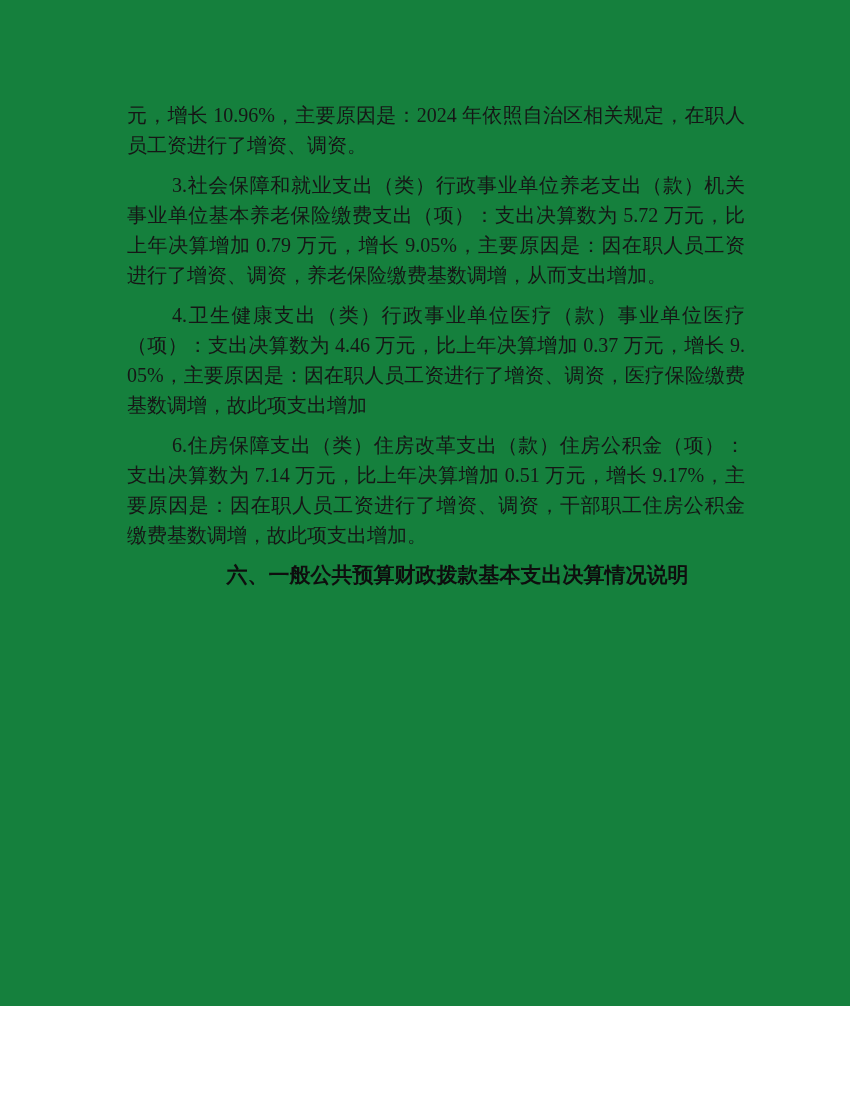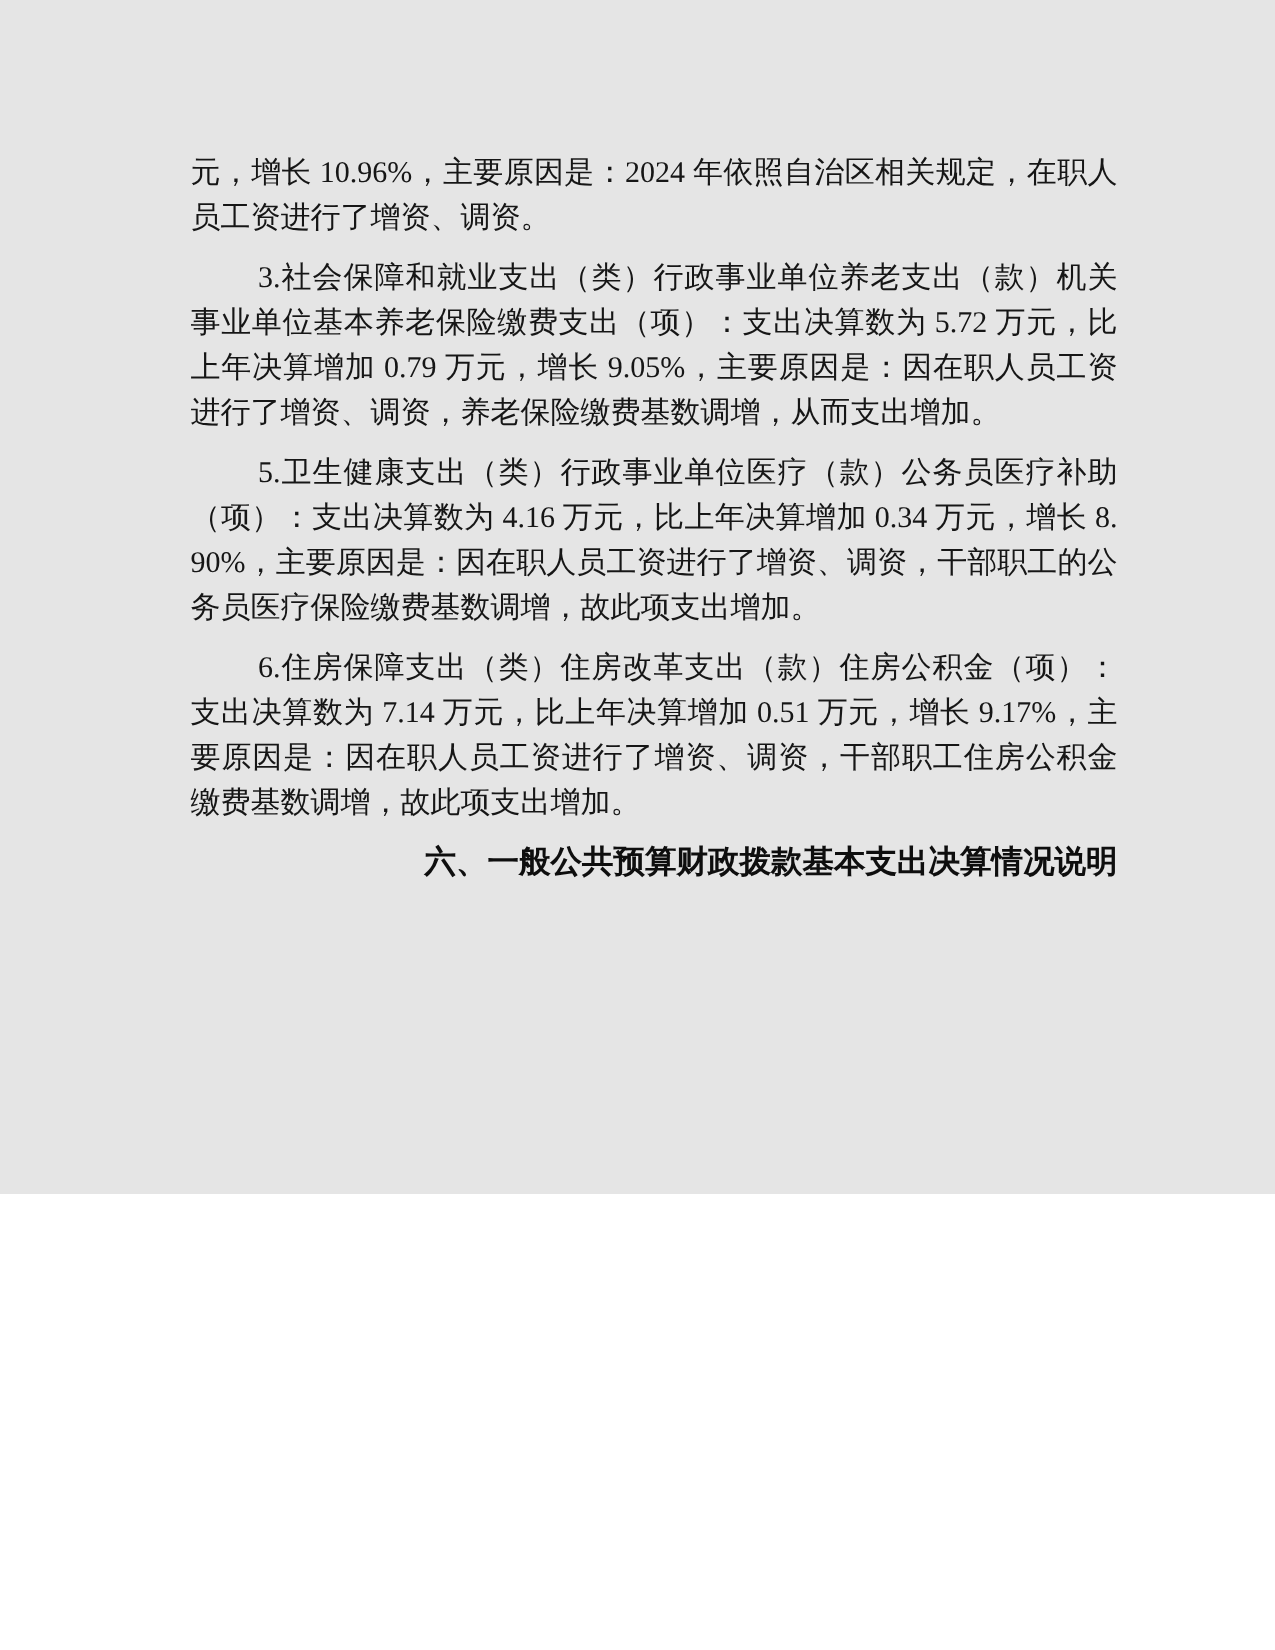--- a/index.html
+++ b/index.html
@@ -3,22 +3,22 @@
 <meta charset="utf-8">
 <style>
   html, body {
     margin: 0;
     padding: 0;
     background: #ffffff;
   }
   .page {
     position: relative;
     width: 850px;
-    height: 796px;
-    background: #e5e5e5;
+    height: 1006px;
+    background: #15803d;
     box-sizing: border-box;
     padding: 100px 71px 0 127px;
     overflow: hidden;
     font-family: "Liberation Serif", "DejaVu Serif", serif;
     font-size: 20px;
     line-height: 30px;
     color: #161616;
   }
   .content {
     width: 618px;
@@ -34,39 +34,39 @@
     text-indent: 0;
   }
   h2.section-heading {
     margin: 0 0 10px 0;
     font-family: "Liberation Sans", "DejaVu Sans", sans-serif;
     font-weight: 700;
     font-size: 21px;
     line-height: 30px;
     color: #0e0e0e;
     text-indent: 43px;
-    text-align: right;
+    text-align: center;
   }
   .bold-run {
     font-weight: 700;
   }
 </style>
 </head>
 <body>
 
 <div class="page">
   <div class="content">
 
     <p class="body-para continued">元，增长 10.96%，主要原因是：2024 年依照自治区相关规定，在职人员工资进行了增资、调资。</p>
 
 
     <p class="body-para">3.社会保障和就业支出（类）行政事业单位养老支出（款）机关事业单位基本养老保险缴费支出（项）：支出决算数为 5.72 万元，比上年决算增加 0.79 万元，增长 9.05%，主要原因是：因在职人员工资进行了增资、调资，养老保险缴费基数调增，从而支出增加。</p>
 
+    <p class="body-para">4.卫生健康支出（类）行政事业单位医疗（款）事业单位医疗（项）：支出决算数为 4.46 万元，比上年决算增加 0.37 万元，增长 9.05%，主要原因是：因在职人员工资进行了增资、调资，医疗保险缴费基数调增，故此项支出增加</p>
 
-    <p class="body-para">5.卫生健康支出（类）行政事业单位医疗（款）公务员医疗补助（项）：支出决算数为 4.16 万元，比上年决算增加 0.34 万元，增长 8.90%，主要原因是：因在职人员工资进行了增资、调资，干部职工的公务员医疗保险缴费基数调增，故此项支出增加。</p>
 
     <p class="body-para">6.住房保障支出（类）住房改革支出（款）住房公积金（项）：支出决算数为 7.14 万元，比上年决算增加 0.51 万元，增长 9.17%，主要原因是：因在职人员工资进行了增资、调资，干部职工住房公积金缴费基数调增，故此项支出增加。</p>
 
     <h2 class="section-heading">六、一般公共预算财政拨款基本支出决算情况说明</h2>
 
 
   </div>
 </div>
 
 </body></html>

